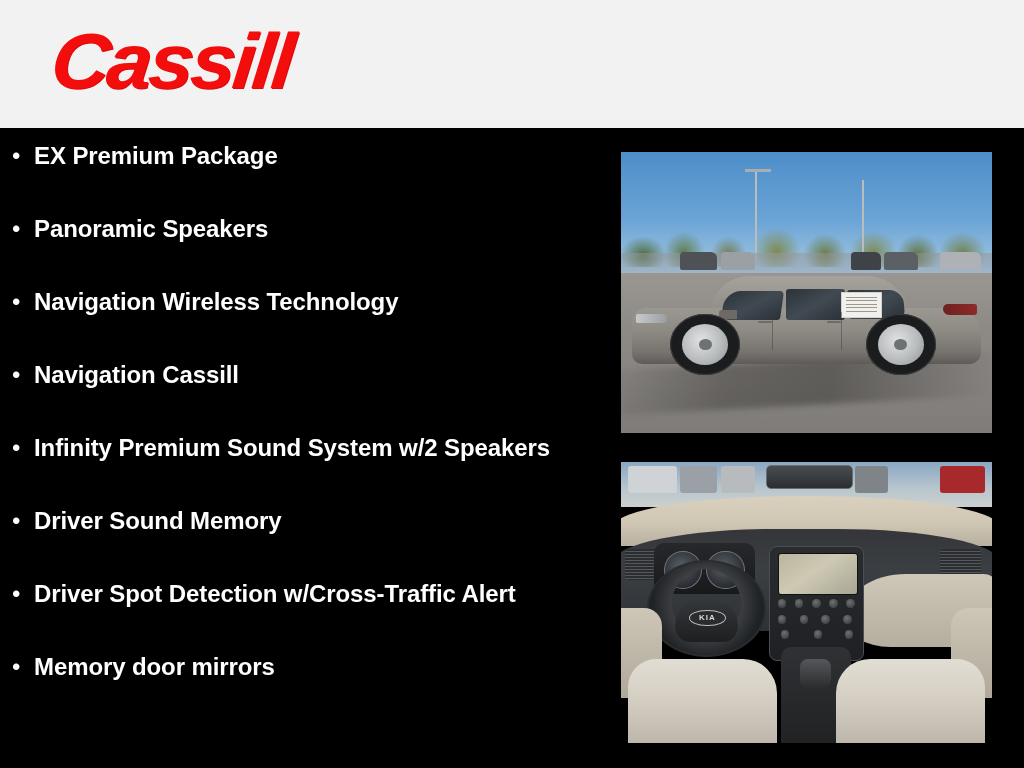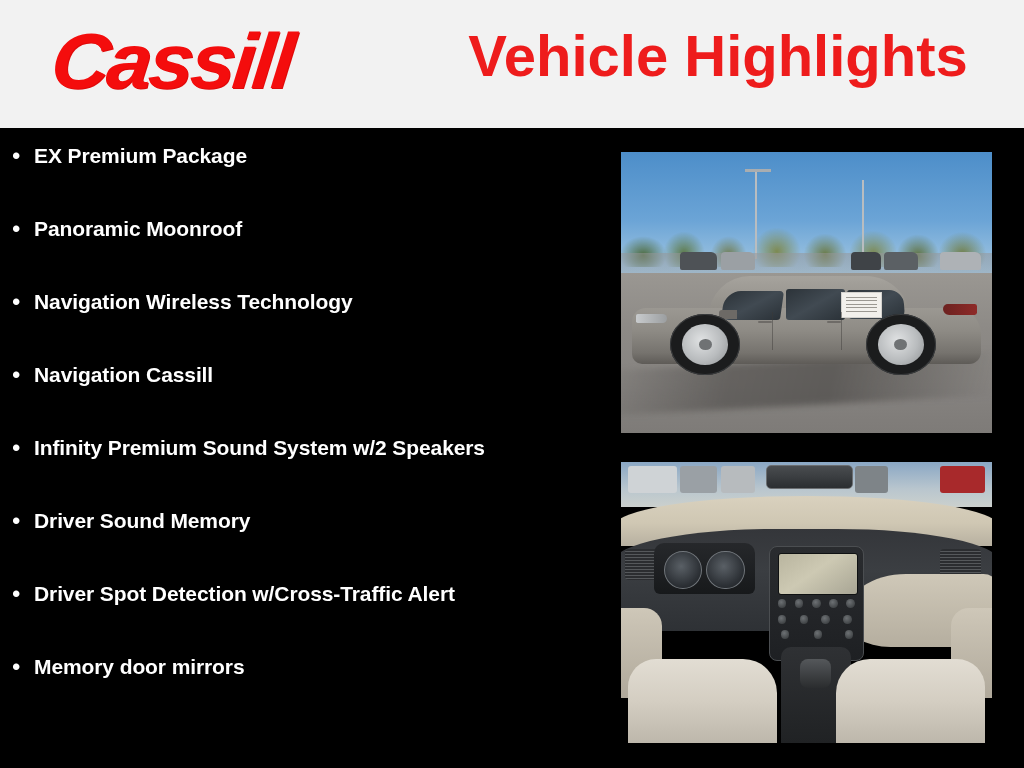--- a/index.html
+++ b/index.html
@@ -86,21 +86,21 @@
     color: #ffffff;
     font-size: 24px;
     line-height: 36px;
     text-align: left;
   }
   .bullet-text {
     flex: 1 1 auto;
     color: #ffffff;
     font-family: "Liberation Sans", sans-serif;
     font-weight: bold;
-    font-size: 21px;
+    font-size: 24px;
     line-height: 36px;
     letter-spacing: -0.1px;
     padding-right: 40px;
   }
 
   
   .photo {
     position: absolute;
     overflow: hidden;
     background: #000;
@@ -450,33 +450,32 @@
     background: linear-gradient(to bottom, #cec7b8, #b0a99b);
   }
   .in-door.l { left: 0;  border-radius: 0 18px 0 0; }
   .in-door.r { right: 0; border-radius: 18px 0 0 0; }
 </style>
 </head>
 <body>
 
 <div class="header">
   <div class="logo">Cassill</div>
-  <div class="page-title">Vehicle Highlights</div>
 </div>
 
 <div class="slide-body">
 
   <ul class="bullet-list">
     <li class="bullet-item">
       <span class="bullet-dot">•</span>
       <span class="bullet-text">EX Premium Package</span>
     </li>
     <li class="bullet-item">
       <span class="bullet-dot">•</span>
-      <span class="bullet-text">Panoramic Moonroof</span>
+      <span class="bullet-text">Panoramic Speakers</span>
     </li>
     <li class="bullet-item">
       <span class="bullet-dot">•</span>
       <span class="bullet-text">Navigation Wireless Technology</span>
     </li>
     <li class="bullet-item">
       <span class="bullet-dot">•</span>
       <span class="bullet-text">Navigation Cassill</span>
     </li>
     <li class="bullet-item">
@@ -557,20 +556,25 @@
       <div class="in-dash"></div>
       <div class="in-vent left"></div>
       <div class="in-vent right"></div>
       <div class="in-pass-dash"></div>
 
       <div class="in-cluster">
         <div class="gauge g1"></div>
         <div class="gauge g2"></div>
       </div>
 
+      <div class="in-wheel">
+        <div class="in-hub">
+          <div class="kia-badge">KIA</div>
+        </div>
+      </div>
 
       <div class="in-stack">
         <div class="in-navscreen"></div>
         <div class="in-knobrow" style="top:46%">
           <div class="in-knob" style="left:0"></div>
           <div class="in-knob" style="left:22%"></div>
           <div class="in-knob" style="left:44%"></div>
           <div class="in-knob" style="left:66%"></div>
           <div class="in-knob" style="left:88%"></div>
         </div>

